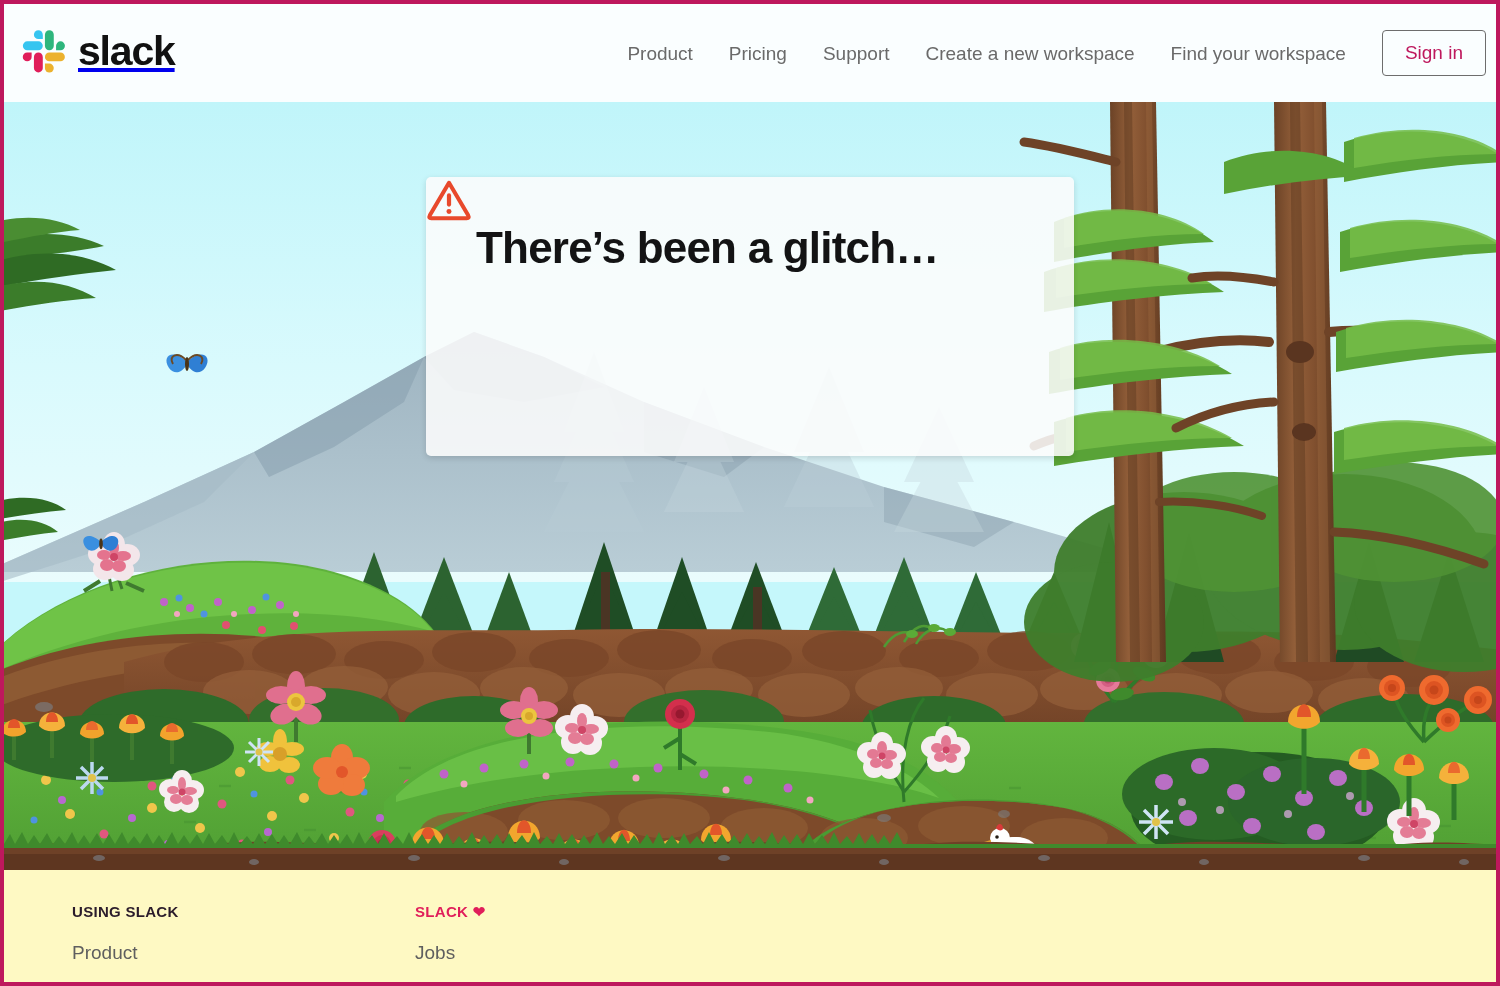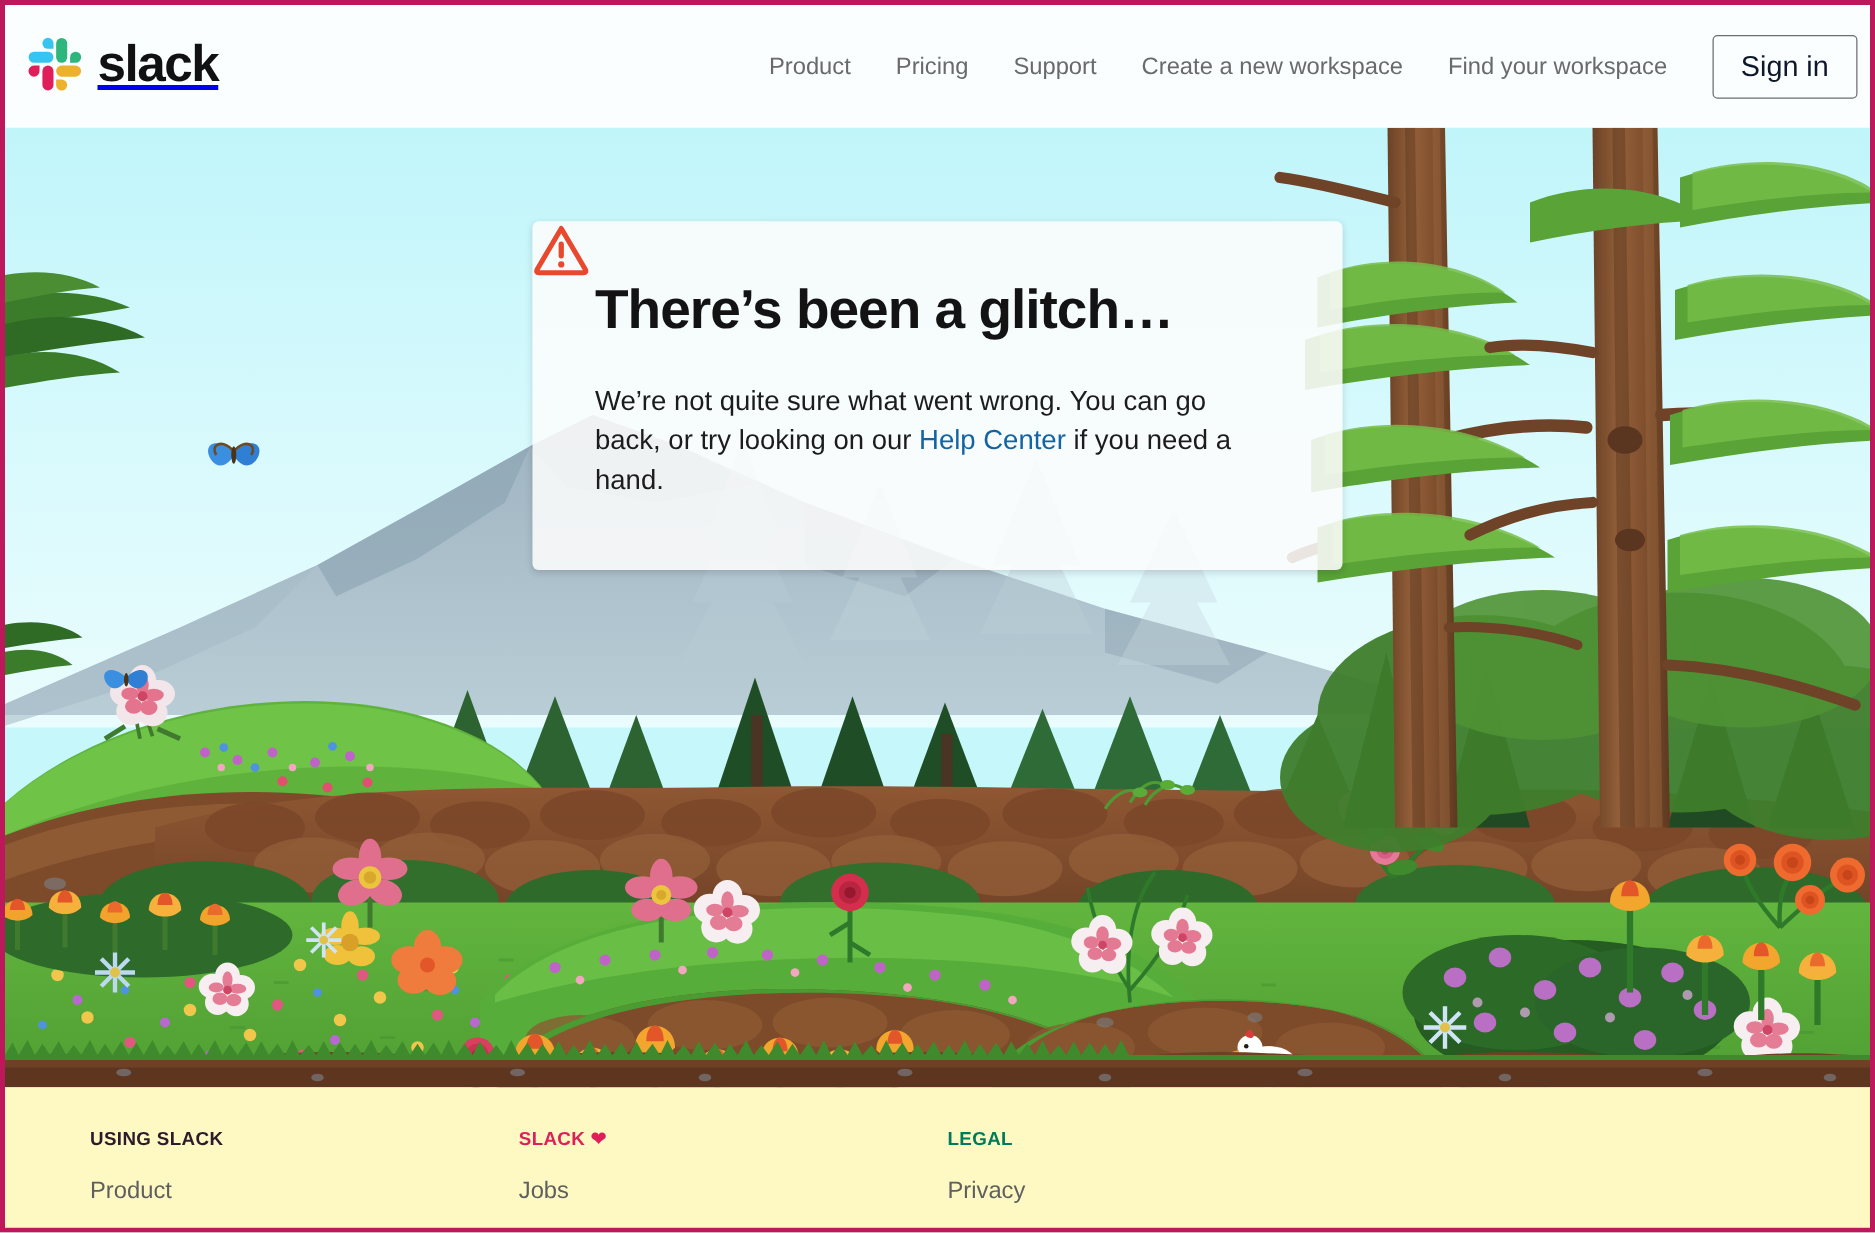--- a/index.html
+++ b/index.html
@@ -41,22 +41,22 @@
     display: flex; align-items: center; gap: 0;
   }
   .nav-link {
     font-size: 19px; color: #6a6a6a; text-decoration: none;
     padding: 0 18px; white-space: nowrap; cursor: pointer;
     line-height: 1;
   }
   .signin-btn {
     margin-left: 18px;
     border: 1px solid #6d6d6d; border-radius: 4px;
-    background: transparent; color: #0f172a;
-    font-size: 23px; font-family: "Liberation Sans", sans-serif;
+    background: transparent; color: #be185d;
+    font-size: 19px; font-family: "Liberation Sans", sans-serif;
     padding: 11px 22px; cursor: pointer; white-space: nowrap;
   }
 
   
   .hero {
     position: absolute; top: 98px; left: 0;
     width: 1500px; height: 768px;
     overflow: hidden;
     background: #c5f7fb;
   }
@@ -1022,42 +1022,37 @@
 
     <div class="error-card">
       <div class="error-head">
         <svg class="warn-icon" viewBox="0 0 48 48">
           <path d="M24 6 L44 40 Q45.5 43 42.5 43 L5.5 43 Q2.5 43 4 40 Z" fill="none" stroke="#e8492c" stroke-width="4.2" stroke-linejoin="round"></path>
           <rect x="21.8" y="17" width="4.4" height="14" rx="2.2" fill="#e8492c"></rect>
           <circle cx="24" cy="36" r="2.6" fill="#e8492c"></circle>
         </svg>
         <h1 class="error-title">There’s been a glitch…</h1>
       </div>
-      <p class="error-body"><span>We’re not quite sure what went wrong. You can go back, or try looking on our </span><a class="help-link" href="#">Help Center</a><span> if you need a hand.</span></p>
     </div>
   </div>
 
   <div class="footer">
     <div class="footer-cols">
 
       <div class="footer-col">
         <div class="footer-head" style="color:#2b1c2b">USING SLACK</div>
         <a class="footer-item" href="#">Product</a>
       </div>
 
       <div class="footer-col">
         <div class="footer-head" style="color:#e01e5a">
           <span>SLACK</span>
           <span class="heart">❤</span>
         </div>
         <a class="footer-item" href="#">Jobs</a>
       </div>
 
-      <div class="footer-col">
-        <div class="footer-head" style="color:#007a5a">LEGAL</div>
-        <a class="footer-item" href="#">Privacy</a>
-      </div>
 
 
     </div>
   </div>
 
 </div>
 
 </body></html>

